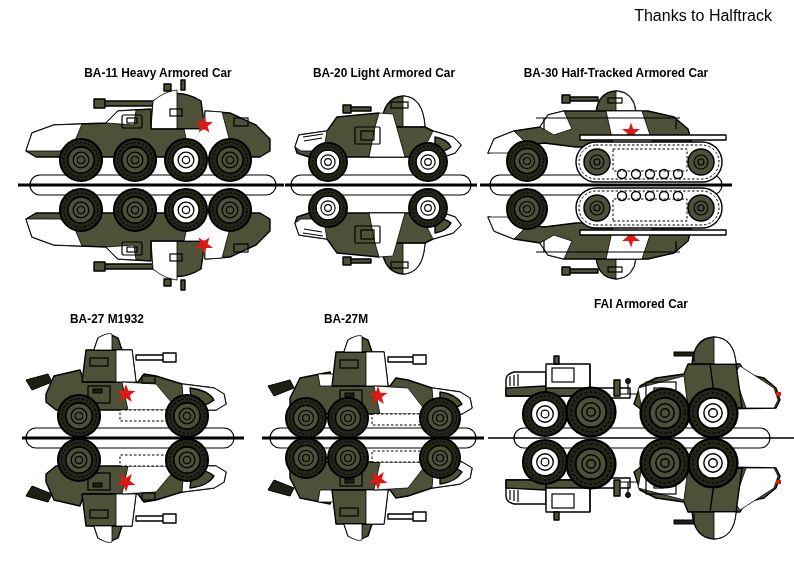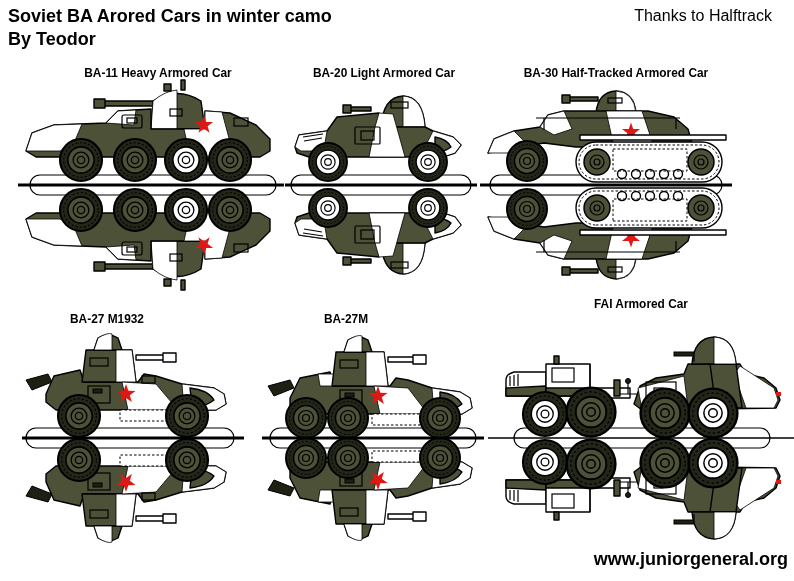--- a/index.html
+++ b/index.html
@@ -49,26 +49,21 @@
         <circle class="tire" r="20"></circle>
           <circle class="tread" r="16.5"></circle>
         <circle class="rimw" r="12.5"></circle>
           <circle class="ln" r="7.5"></circle>
           <circle class="ln" r="3.5"></circle>
       </g>
       <polygon id="star" points="0,-10 2.35,-3.24 9.51,-3.09 3.8,1.24 5.88,8.09 0,4 -5.88,8.09 -3.8,1.24 -9.51,-3.09 -2.35,-3.24"></polygon>
     </defs>
   </svg>
 
-  <div class="title">
-    <div>Soviet BA Arored Cars in winter camo</div>
-    <div>By Teodor</div>
-  </div>
   <div class="credit">Thanks to Halftrack</div>
-  <div class="url">www.juniorgeneral.org</div>
 
   <div class="unit-label" style="left:158px;top:65px">BA-11 Heavy Armored Car</div>
   <div class="unit-label" style="left:384px;top:65px">BA-20 Light Armored Car</div>
   <div class="unit-label" style="left:616px;top:65px">BA-30 Half-Tracked Armored Car</div>
   <div class="unit-label" style="left:107px;top:311px">BA-27 M1932</div>
   <div class="unit-label" style="left:346px;top:311px">BA-27M</div>
   <div class="unit-label" style="left:641px;top:296px">FAI Armored Car</div>
 
   <svg class="unit" style="left:18px;top:85px" width="266" height="200" viewBox="0 0 266 200">
     <rect class="base" x="12" y="90" width="246" height="20" rx="10"></rect>

